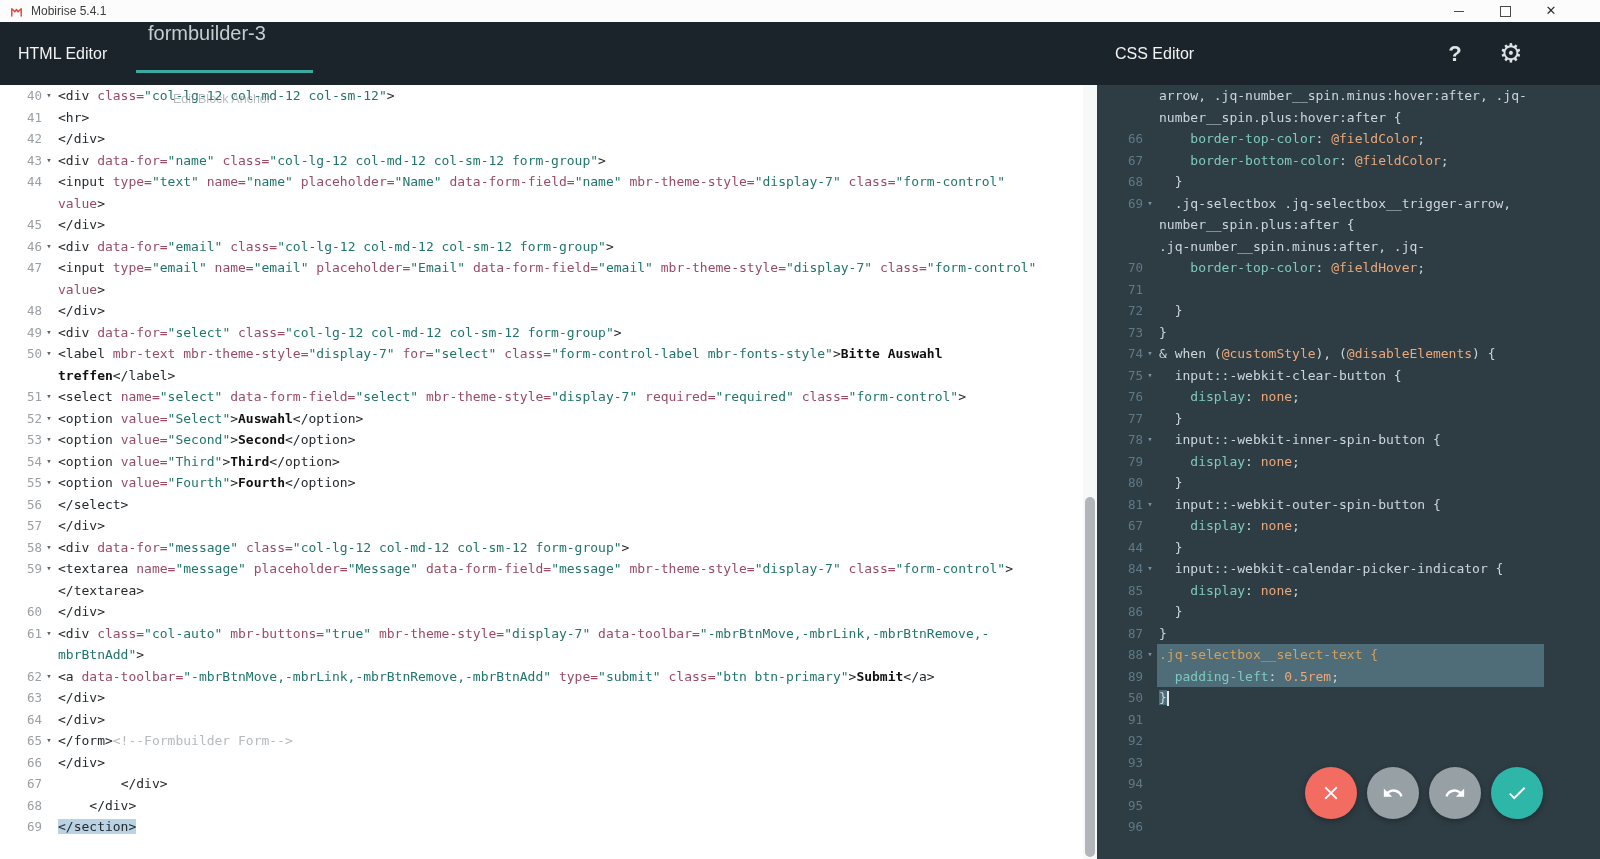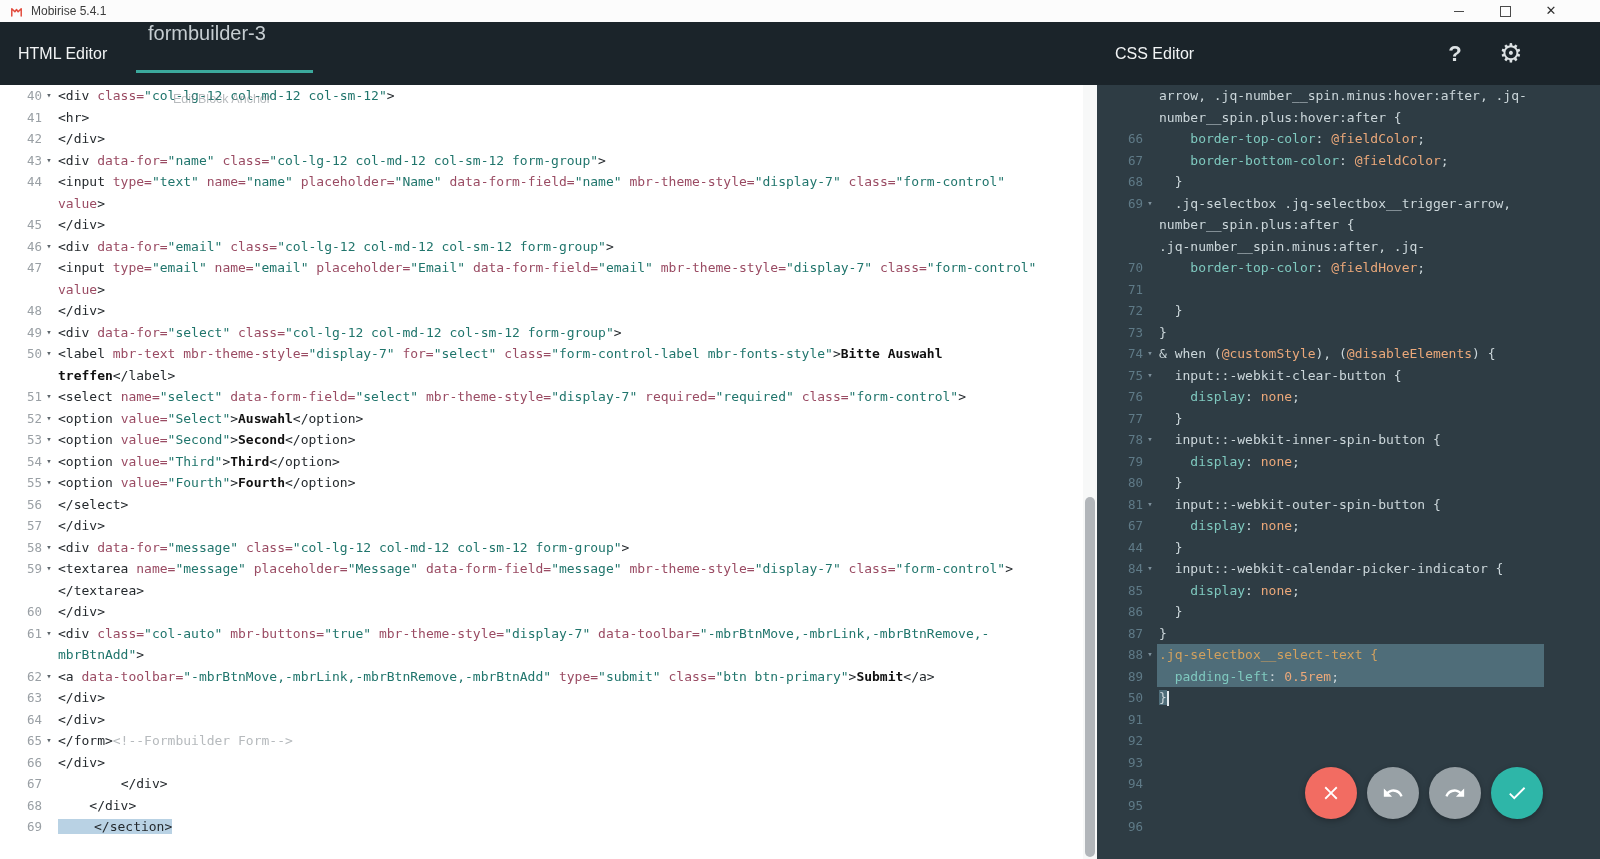--- a/index.html
+++ b/index.html
@@ -48,21 +48,21 @@
 
   .left-pane .gut{width:40px;}
   .left-pane .gnum{width:26px;color:#9aa0a5;}
   .left-pane .garr{color:#5c646a;}
   .left-pane .crow{color:#333;}
   .left-pane .tok-t{color:#24292d;}
   .left-pane .tok-a{color:#9a4b63;}
   .left-pane .tok-s{color:#20756c;}
   .left-pane .tok-x{color:#101010;font-weight:700;}
   .left-pane .tok-c{color:#b6babd;}
-  .hlsel{background:#b9d2e4;padding-left:36px;}
+  .hlsel{background:#b9d2e4;}
 
   .right-pane .gut{width:44px;}
   .right-pane .gnum{width:30px;color:#5f7a87;}
   .right-pane .garr{color:#7d909b;}
   .right-pane .crow{color:#ccd7db;}
   .right-pane .cline{margin-right:56px;}
   .right-pane .tok-sel{color:#ccd7db;}
   .right-pane .tok-sel2{color:#d2a15f;}
   .right-pane .tok-prop{color:#7fc9bf;}
   .right-pane .tok-val{color:#eba87a;}

